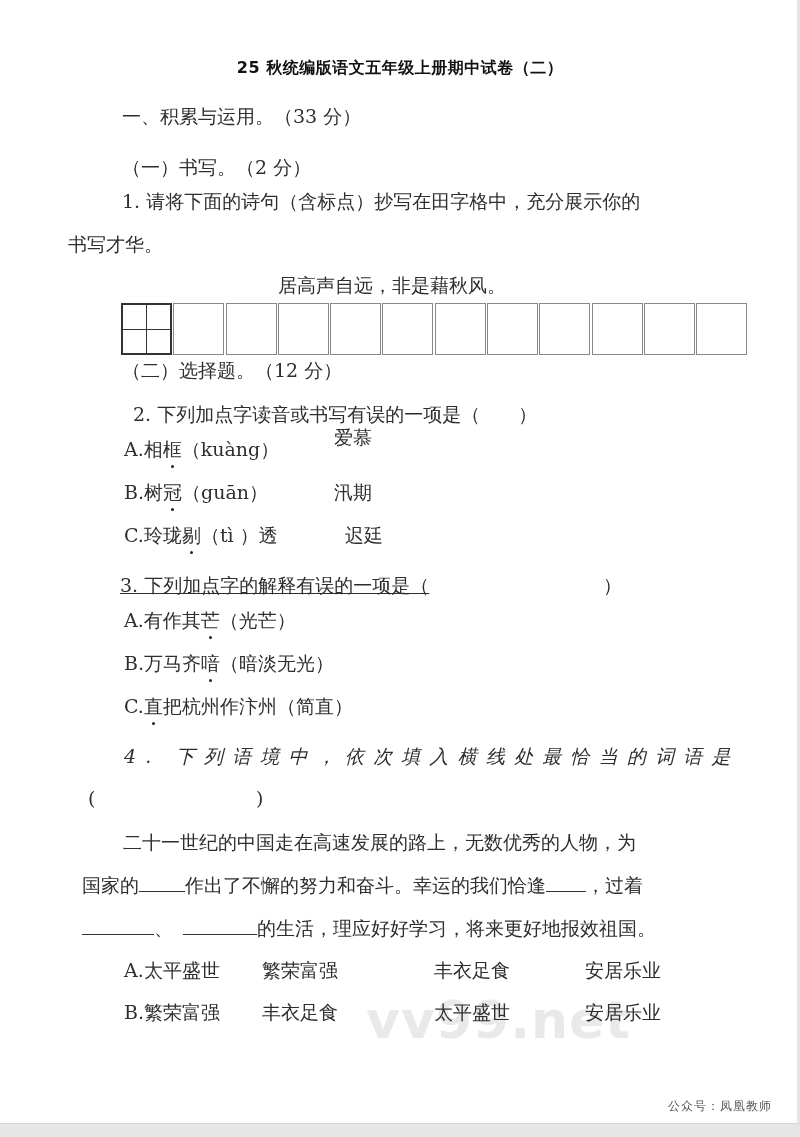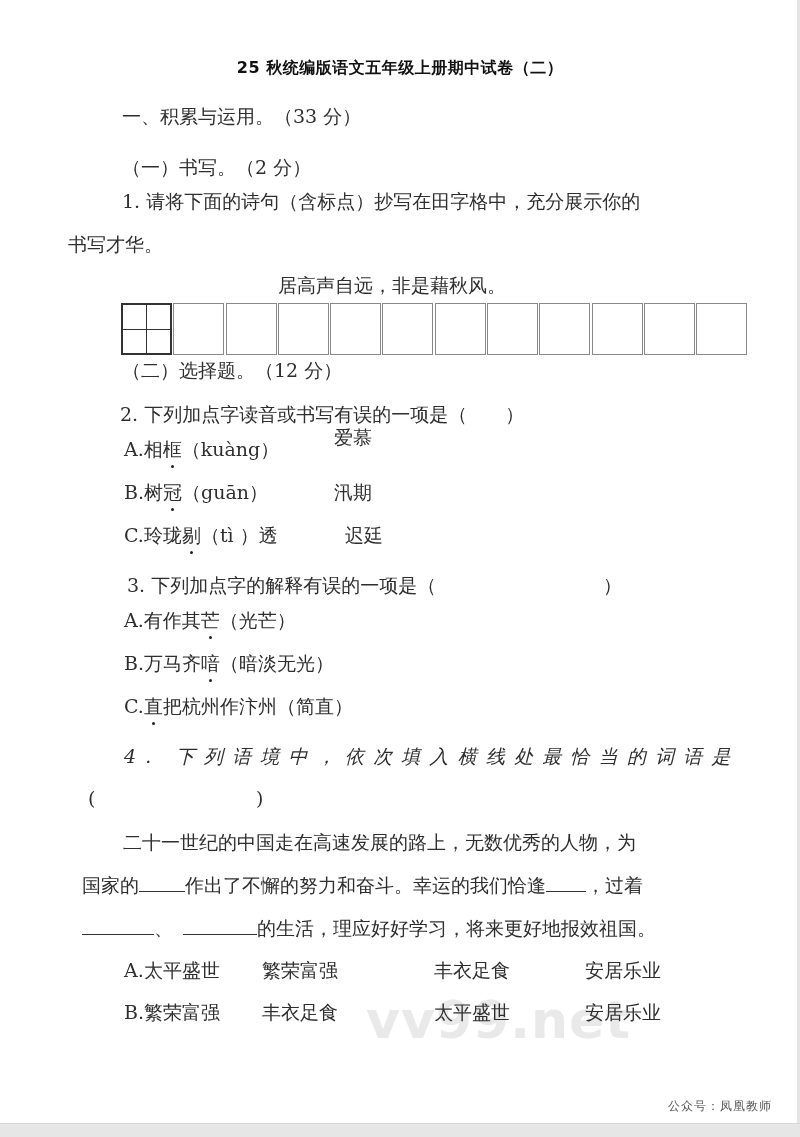--- a/index.html
+++ b/index.html
@@ -155,38 +155,38 @@
     <div class="cell"></div>
     <div class="cell"></div>
     <div class="cell"></div>
     <div class="cell"></div>
     <div class="cell"></div>
     <div class="cell"></div>
   </div>
 
   <div class="abs line" style="left:122px; top:358px;">（二）选择题。（12 分）</div>
 
-  <div class="abs line" style="left:120px; top:402px;">2. 下列加点字读音或书写有误的一项是（　　）</div>
+  <div class="abs line" style="left:133px; top:402px;">2. 下列加点字读音或书写有误的一项是（　　）</div>
 
   <div class="abs line" style="left:124px; top:437px;">
     <span>A.</span><span>相</span><span class="em">框</span><span>（kuàng）</span>
   </div>
   <div class="abs line" style="left:334px; top:425px;">爱慕</div>
 
   <div class="abs line" style="left:124px; top:480px;">
     <span>B.</span><span>树</span><span class="em">冠</span><span>（guān）</span>
   </div>
   <div class="abs line" style="left:334px; top:480px;">汛期</div>
 
   <div class="abs line" style="left:124px; top:523px;text-align:right;">
     <span>C.</span><span>玲珑</span><span class="em">剔</span><span>（tì ）透</span>
   </div>
   <div class="abs line" style="left:345px; top:523px;">迟廷</div>
 
-  <div class="abs line" style="left:127px; top:573px;">3. 下列加点字的解释有误的一项是（</div>
+  <div class="abs line" style="left:120px; top:573px;text-decoration:underline;">3. 下列加点字的解释有误的一项是（</div>
   <div class="abs line" style="left:603px; top:573px;">）</div>
 
   <div class="abs line" style="left:124px; top:608px;">
     <span>A.</span><span>有作其</span><span class="em">芒</span><span>（光芒）</span>
   </div>
   <div class="abs line" style="left:124px; top:651px;">
     <span>B.</span><span>万马齐</span><span class="em">喑</span><span>（暗淡无光）</span>
   </div>
   <div class="abs line" style="left:124px; top:694px;">
     <span>C.</span><span></span><span class="em">直</span><span>把杭州作汴州（简直）</span>

